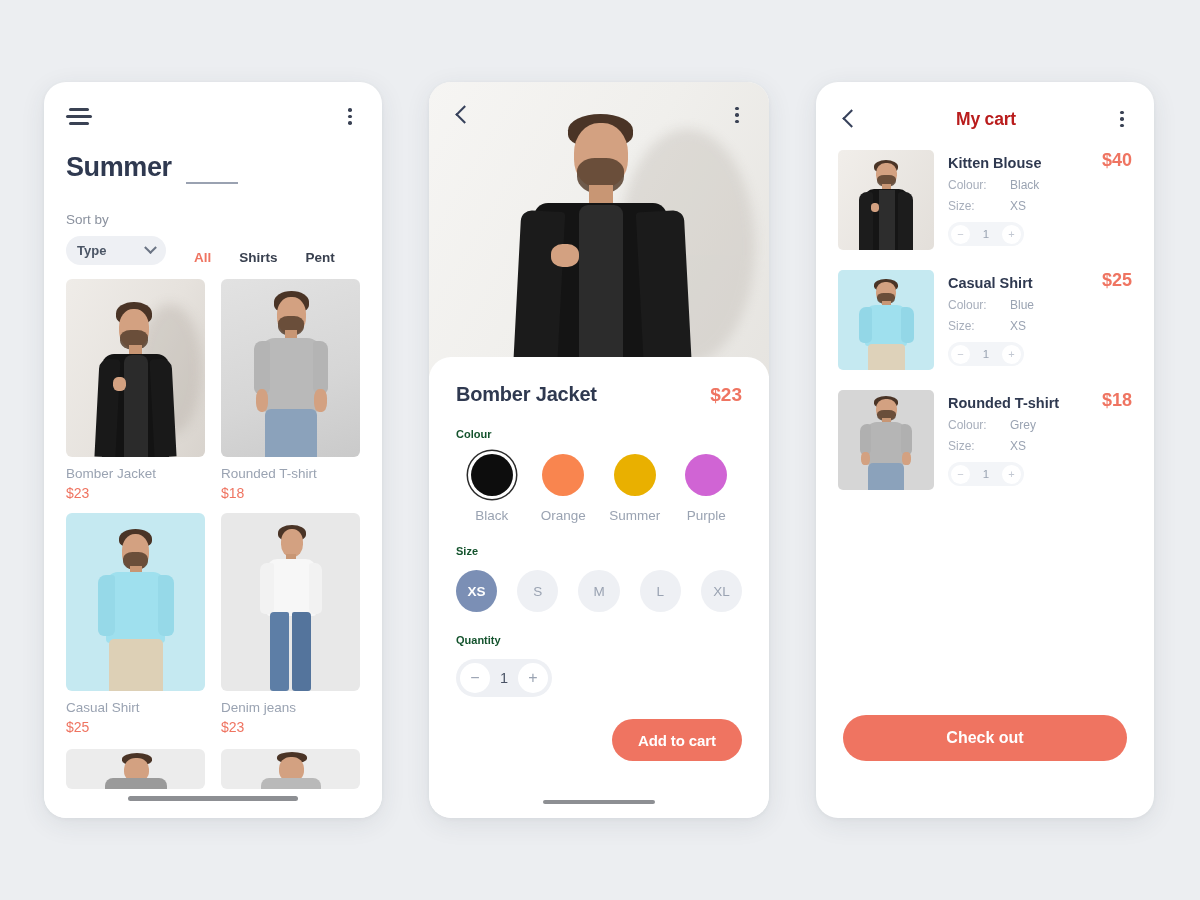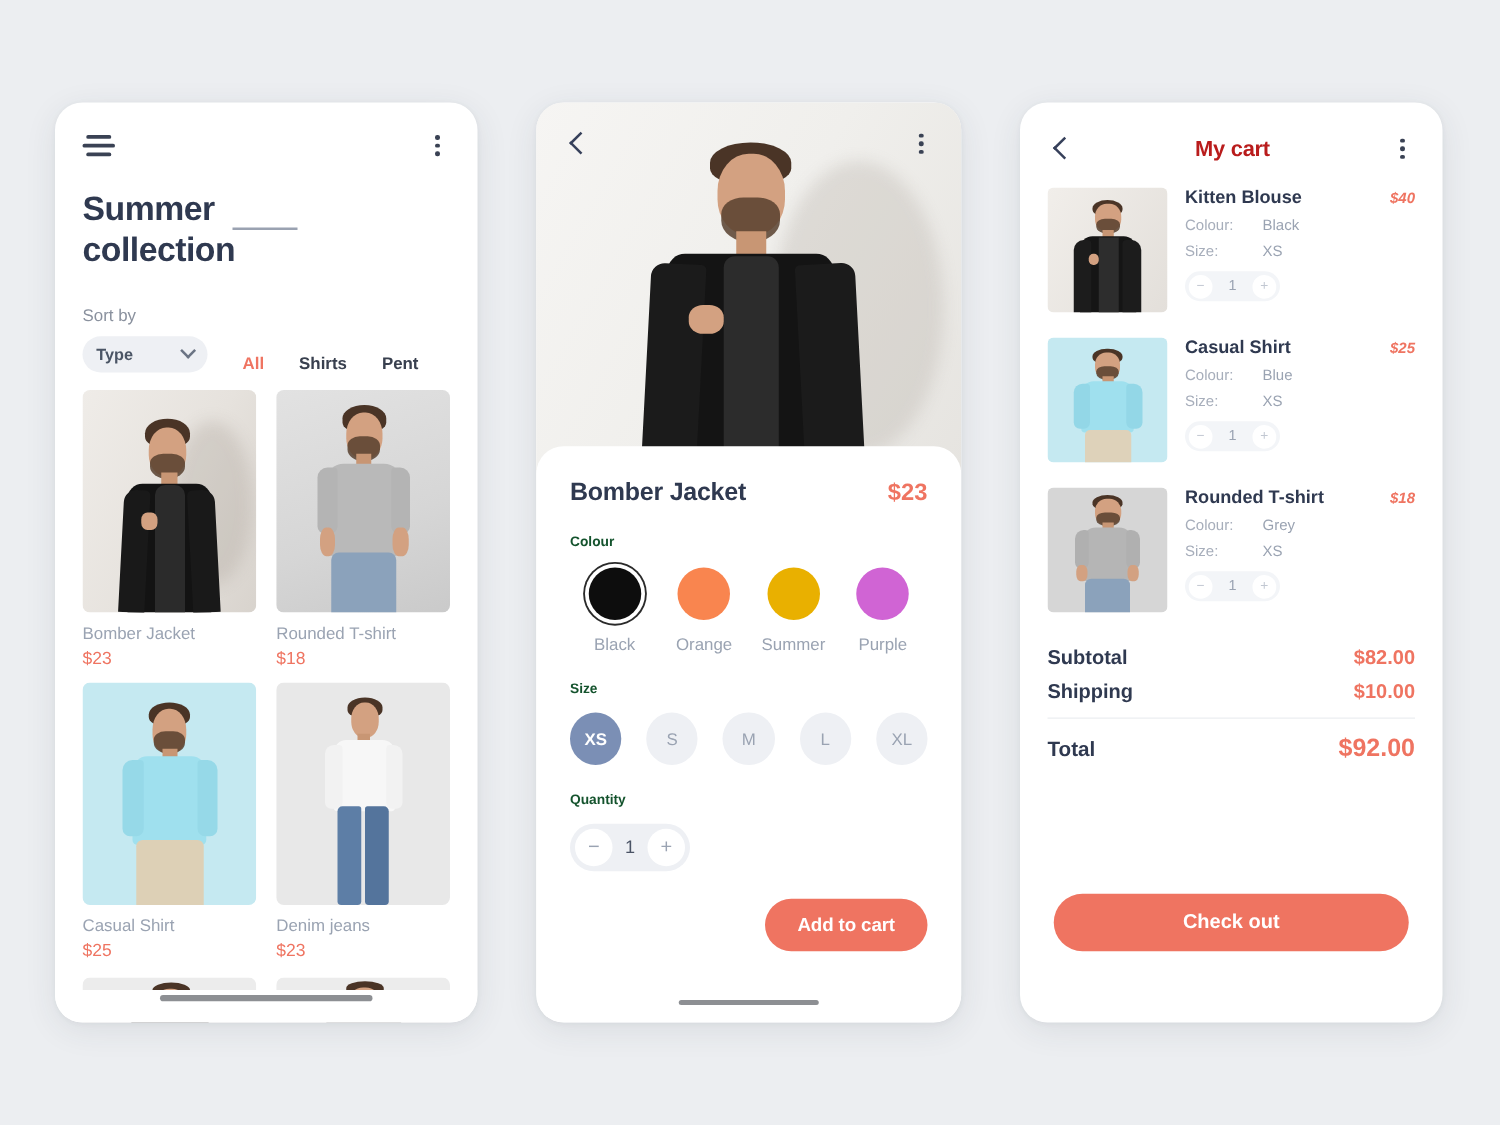--- a/index.html
+++ b/index.html
@@ -123,23 +123,23 @@
   
   .cart-top {
     display:flex; align-items:center; justify-content:space-between;
     padding:26px 22px 0 22px;
   }
   .cart-title { font-size:17.5px; font-weight:700; color:#b91c1c; letter-spacing:-0.2px; }
   .cart-list { padding:20px 22px 0 22px; }
   .cart-item { display:flex; gap:14px; margin-bottom:20px; }
   .ci-thumb { width:96px; height:100px; border-radius:5px; overflow:hidden; flex:none; position:relative; }
   .ci-body { flex:1; min-width:0; }
-  .ci-head { display:flex; align-items:center; justify-content:space-between; }
+  .ci-head { display:flex; align-items:flex-end; justify-content:space-between; }
   .ci-name { font-size:14.5px; font-weight:700; color:#2f3950; }
-  .ci-price { font-size:12px; font-weight:600; color:#ef7461;font-style:italic; }
+  .ci-price { font-size:18px; font-weight:600; color:#ef7461; }
   .ci-attr { display:flex; margin-top:7px; font-size:12px; color:#a7aebb; }
   .ci-attr .k { width:62px; }
   .ci-attr .v { color:#9aa3b2; }
   .ci-step {
     margin-top:9px; width:76px; height:24px; border-radius:12px; background:#f3f5f8;
     display:flex; align-items:center; justify-content:space-between; padding:0 3px;
   }
   .ci-step .b {
     width:19px; height:19px; border-radius:50%; background:#fff;
     display:flex; align-items:center; justify-content:center;
@@ -189,21 +189,20 @@
           <i></i>
           <i></i>
       </div>
     </div>
 
     <div class="cat-title">
       <div class="title-row">
         <span>Summer</span>
         <span class="title-rule"></span>
       </div>
-      <div>collection</div>
     </div>
 
     <div class="sortby">Sort by</div>
 
     <div class="filter-row">
       <div class="type-pill">
         <span>Type</span>
         <span class="caret"></span>
       </div>
       <div class="ftab active">All</div>
@@ -502,32 +501,17 @@
           </div>
           <div class="ci-step">
             <div class="b">−</div>
             <div class="v">1</div>
             <div class="b">+</div>
           </div>
         </div>
       </div>
     </div>
 
-    <div class="totals">
-      <div class="trow">
-        <div class="tlabel">Subtotal</div>
-        <div class="tval">$82.00</div>
-      </div>
-      <div class="trow">
-        <div class="tlabel">Shipping</div>
-        <div class="tval">$10.00</div>
-      </div>
-      <div class="tdiv"></div>
-      <div class="trow grand">
-        <div class="tlabel">Total</div>
-        <div class="tval">$92.00</div>
-      </div>
-    </div>
 
     <button class="checkout">Check out</button>
   </div>
 
 </div>
 
 </body></html>

